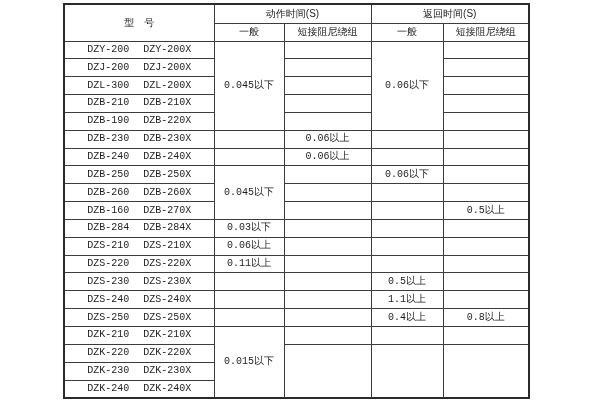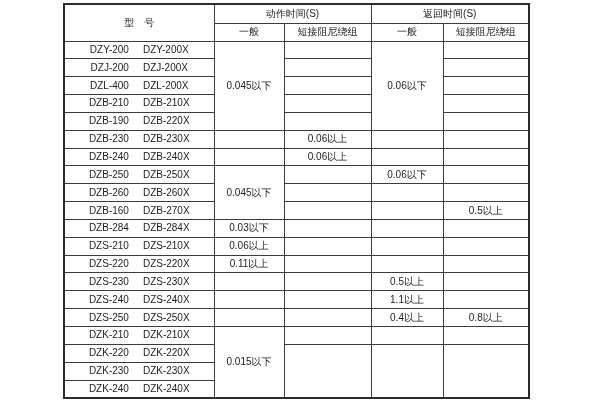--- a/index.html
+++ b/index.html
@@ -16,21 +16,21 @@
   table.spec th, table.spec td {
     border:1px solid #3c3c3c;
     padding:0;
     font-size:10px; line-height:12px;
     font-weight:normal; color:#1c1c1c;
     text-align:center; vertical-align:middle;
     overflow:hidden; white-space:nowrap;
   }
   thead tr.group-row { height:19px; }
   thead tr.sub-row   { height:18px;margin-top:28px; }
-  tbody tr           { height:17.85px; }
+  tbody tr           { height:17.85px;font-family:Liberation Mono, monospace; }
   td.model span + span { margin-left:14px; }
   td.top { vertical-align:top; padding-top:3px; }
 </style>
 </head>
 <body>
 
 <div class="page">
   <table class="spec">
     <colgroup>
       <col style="width:150px">
@@ -59,21 +59,21 @@
           <td></td>
           <td rowspan="5">0.06以下</td>
           <td></td>
         </tr>
         <tr>
           <td class="model"><span>DZJ-200</span><span>DZJ-200X</span></td>
           <td></td>
           <td></td>
         </tr>
         <tr>
-          <td class="model"><span>DZL-400</span><span>DZL-200X</span></td>
+          <td class="model"><span>DZL-300</span><span>DZL-200X</span></td>
           <td></td>
           <td></td>
         </tr>
         <tr>
           <td class="model"><span>DZB-210</span><span>DZB-210X</span></td>
           <td></td>
           <td></td>
         </tr>
         <tr>
           <td class="model"><span>DZB-190</span><span>DZB-220X</span></td>

